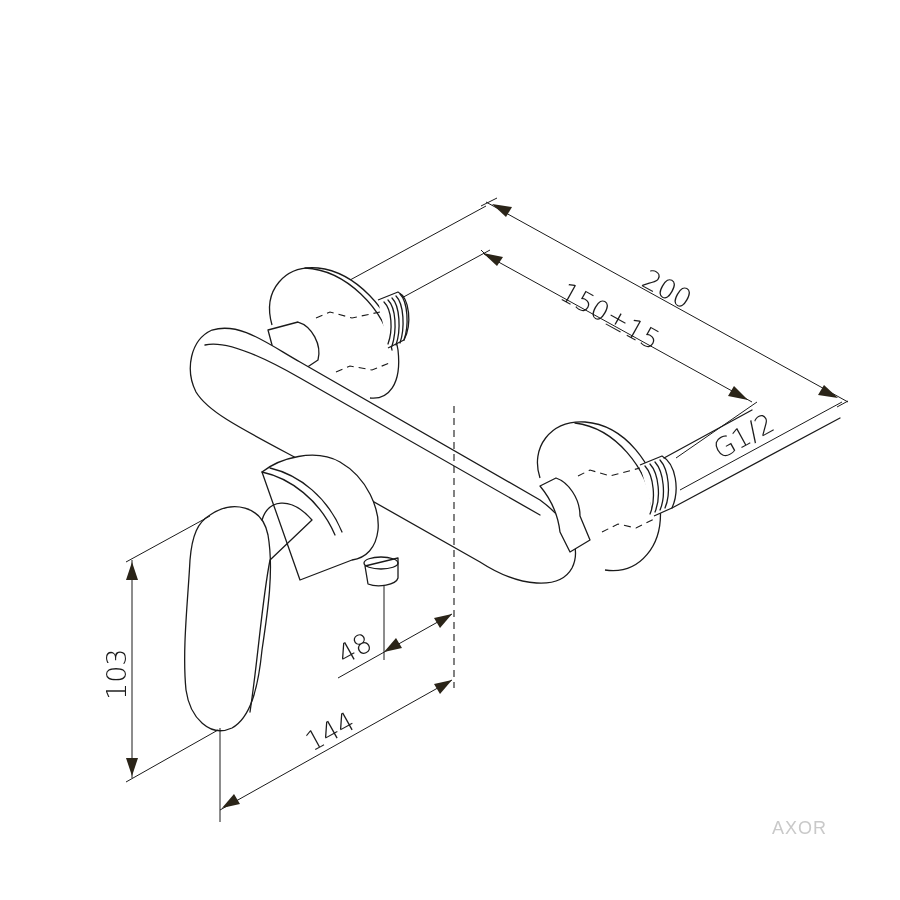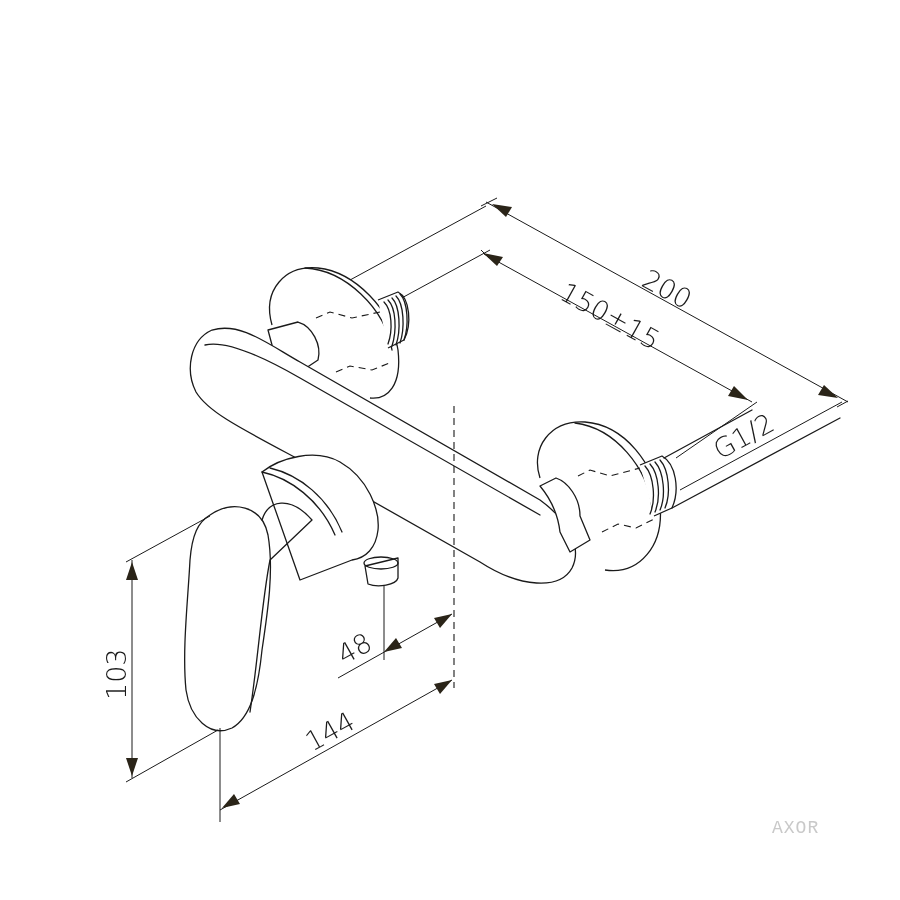--- a/index.html
+++ b/index.html
@@ -4,21 +4,21 @@
 <style>
   html, body { margin: 0; padding: 0; background: #ffffff; }
   body { width: 900px; height: 900px; position: relative; overflow: hidden; }
   #drawing { position: absolute; left: 0; top: 0; width: 900px; height: 900px; }
   .ln { fill: none; stroke: #1a1a1a; stroke-width: 1.3; stroke-linecap: round; stroke-linejoin: round; }
   .thin { fill: none; stroke: #1a1a1a; stroke-width: 1; }
   .dash { fill: none; stroke: #1a1a1a; stroke-width: 1.1; stroke-dasharray: 7 5; }
   .body { fill: #ffffff; stroke: #1a1a1a; stroke-width: 1.3; stroke-linejoin: round; }
   .arrow { fill: #2a2418; stroke: none; }
   .dimtext { font-family: "DejaVu Sans", sans-serif; font-size: 27px; fill: #1a1a1a; font-weight: 300; }
-  .brand { position: absolute; left: 772px; top: 818px; font-family: Liberation Mono, monospace; font-size: 18px; letter-spacing: 1px; color: #c9c9c9; }
+  .brand { position: absolute; left: 772px; top: 818px; font-family: Liberation Sans, sans-serif; font-size: 18px; letter-spacing: 1px; color: #c9c9c9; }
 </style>
 </head>
 <body>
 
 <svg id="drawing" viewBox="0 0 900 900" xmlns="http://www.w3.org/2000/svg">
 
   <g>
     <line class="thin" x1="486" y1="202" x2="848" y2="402"></line>
     <line class="thin" x1="481" y1="206" x2="497" y2="198"></line>
     <line class="thin" x1="837" y1="407" x2="848" y2="401"></line>

